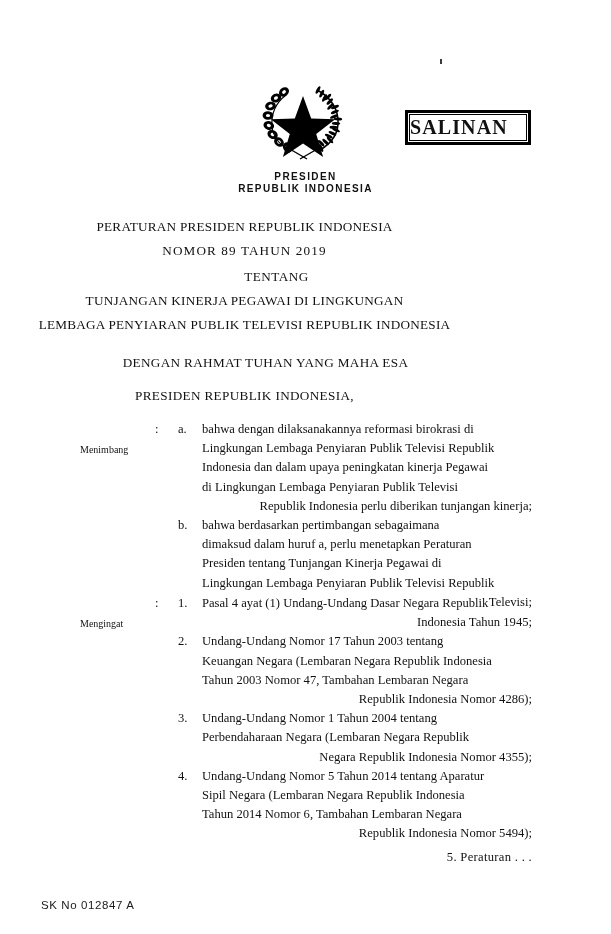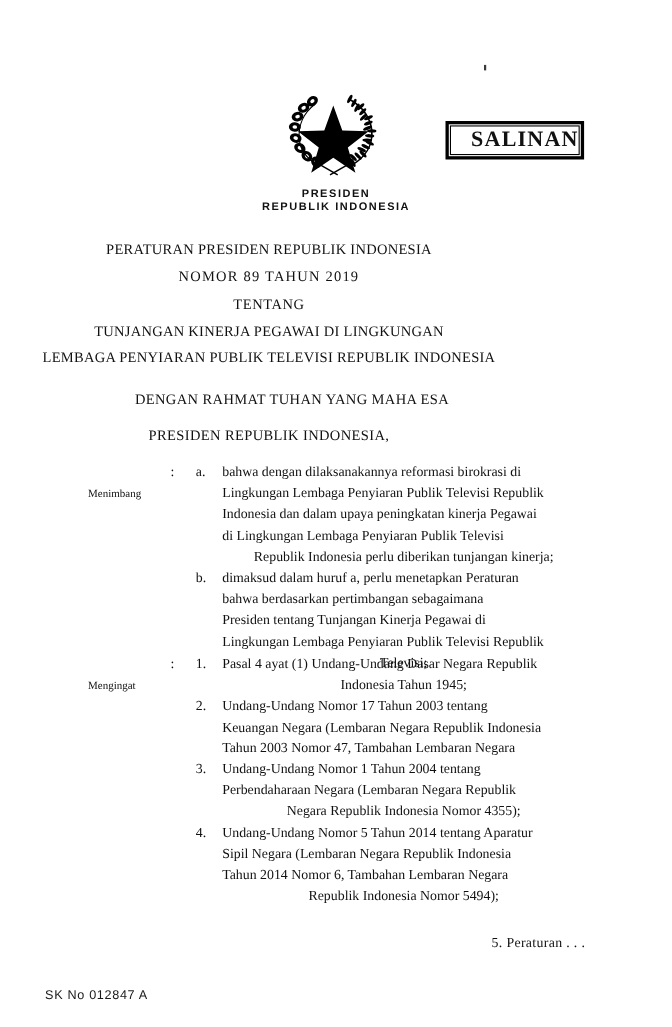--- a/index.html
+++ b/index.html
@@ -53,21 +53,21 @@
     background: #fff;
     padding: 1px;
   }
   .salinan-inner {
     width: 100%;
     height: 100%;
     box-sizing: border-box;
     border: 1px solid #000;
     display: flex;
     align-items: center;
-    justify-content: flex-end;
+    justify-content: flex-start;
   }
   .salinan-text {
     font-family: "Liberation Serif", serif;
     font-weight: bold;
     font-size: 20px;
     letter-spacing: 1.1px;
     line-height: 1;
     padding-bottom: 1px;
   }
 
@@ -90,21 +90,21 @@
     position: absolute;
     left: 0;
     width: 489px;
     text-align: center;
     font-size: 13.2px;
     letter-spacing: 0.25px;
     color: #111;
   }
   .t1 { top: 219px; }
   .t2 { top: 243px; letter-spacing: 1.1px; }
-  .t3 { top: 269px; letter-spacing: 0.5px; }
+  .t3 { top: 269px; letter-spacing: 0.5px; margin-left: 32px; }
   .t4 { top: 293px; }
   .t5 { top: 317px; }
   .t6 { top: 355px; letter-spacing: 0.35px; padding-left: 21px; }
   .t7 { top: 388px; letter-spacing: 0.35px; }
 
   
   .clause-row {
     position: absolute;
     left: 80px;
     width: 452px;
@@ -145,21 +145,21 @@
     width: 18px;
     text-align: left;
     font-size: 12.6px;
     line-height: 19.2px;
   }
   
   .jline {
     display: block;
     text-align: justify;
   }
-  .jline.last { text-align: center; }
+  .jline.last { text-align: right; }
 
   #menimbang-row { top: 420px; }
   #mengingat-row { top: 594px; }
 
   .gap-b { margin-top: 0px; }
 
   
   .continuation {
     position: absolute;
     left: 0;
@@ -300,22 +300,22 @@
       <span class="item-marker">a.</span>
       <span class="jline">bahwa dengan dilaksanakannya reformasi birokrasi di</span>
       <span class="jline">Lingkungan Lembaga Penyiaran Publik Televisi Republik</span>
       <span class="jline">Indonesia dan dalam upaya peningkatan kinerja Pegawai</span>
       <span class="jline">di Lingkungan Lembaga Penyiaran Publik Televisi</span>
       <span class="jline last">Republik Indonesia perlu diberikan tunjangan kinerja;</span>
     </div>
 
     <div class="item gap-b">
       <span class="item-marker">b.</span>
+      <span class="jline">bahwa berdasarkan pertimbangan sebagaimana</span>
       <span class="jline">dimaksud dalam huruf a, perlu menetapkan Peraturan</span>
-      <span class="jline">bahwa berdasarkan pertimbangan sebagaimana</span>
       <span class="jline">Presiden tentang Tunjangan Kinerja Pegawai di</span>
       <span class="jline">Lingkungan Lembaga Penyiaran Publik Televisi Republik</span>
       <span class="jline last">Televisi;</span>
     </div>
 
   </div>
 </div>
 
 <div class="clause-row" id="mengingat-row">
   <div class="clause-label">Mengingat</div>
@@ -326,20 +326,21 @@
       <span class="item-marker">1.</span>
       <span class="jline">Pasal 4 ayat (1) Undang-Undang Dasar Negara Republik</span>
       <span class="jline last">Indonesia Tahun 1945;</span>
     </div>
 
     <div class="item">
       <span class="item-marker">2.</span>
       <span class="jline">Undang-Undang Nomor 17 Tahun 2003 tentang</span>
       <span class="jline">Keuangan Negara (Lembaran Negara Republik Indonesia</span>
       <span class="jline">Tahun 2003 Nomor 47, Tambahan Lembaran Negara</span>
+      <span class="jline last">Republik Indonesia Nomor 4286);</span>
     </div>
 
     <div class="item">
       <span class="item-marker">3.</span>
       <span class="jline">Undang-Undang Nomor 1 Tahun 2004 tentang</span>
       <span class="jline">Perbendaharaan Negara (Lembaran Negara Republik</span>
       <span class="jline last">Negara Republik Indonesia Nomor 4355);</span>
     </div>
 
     <div class="item">

